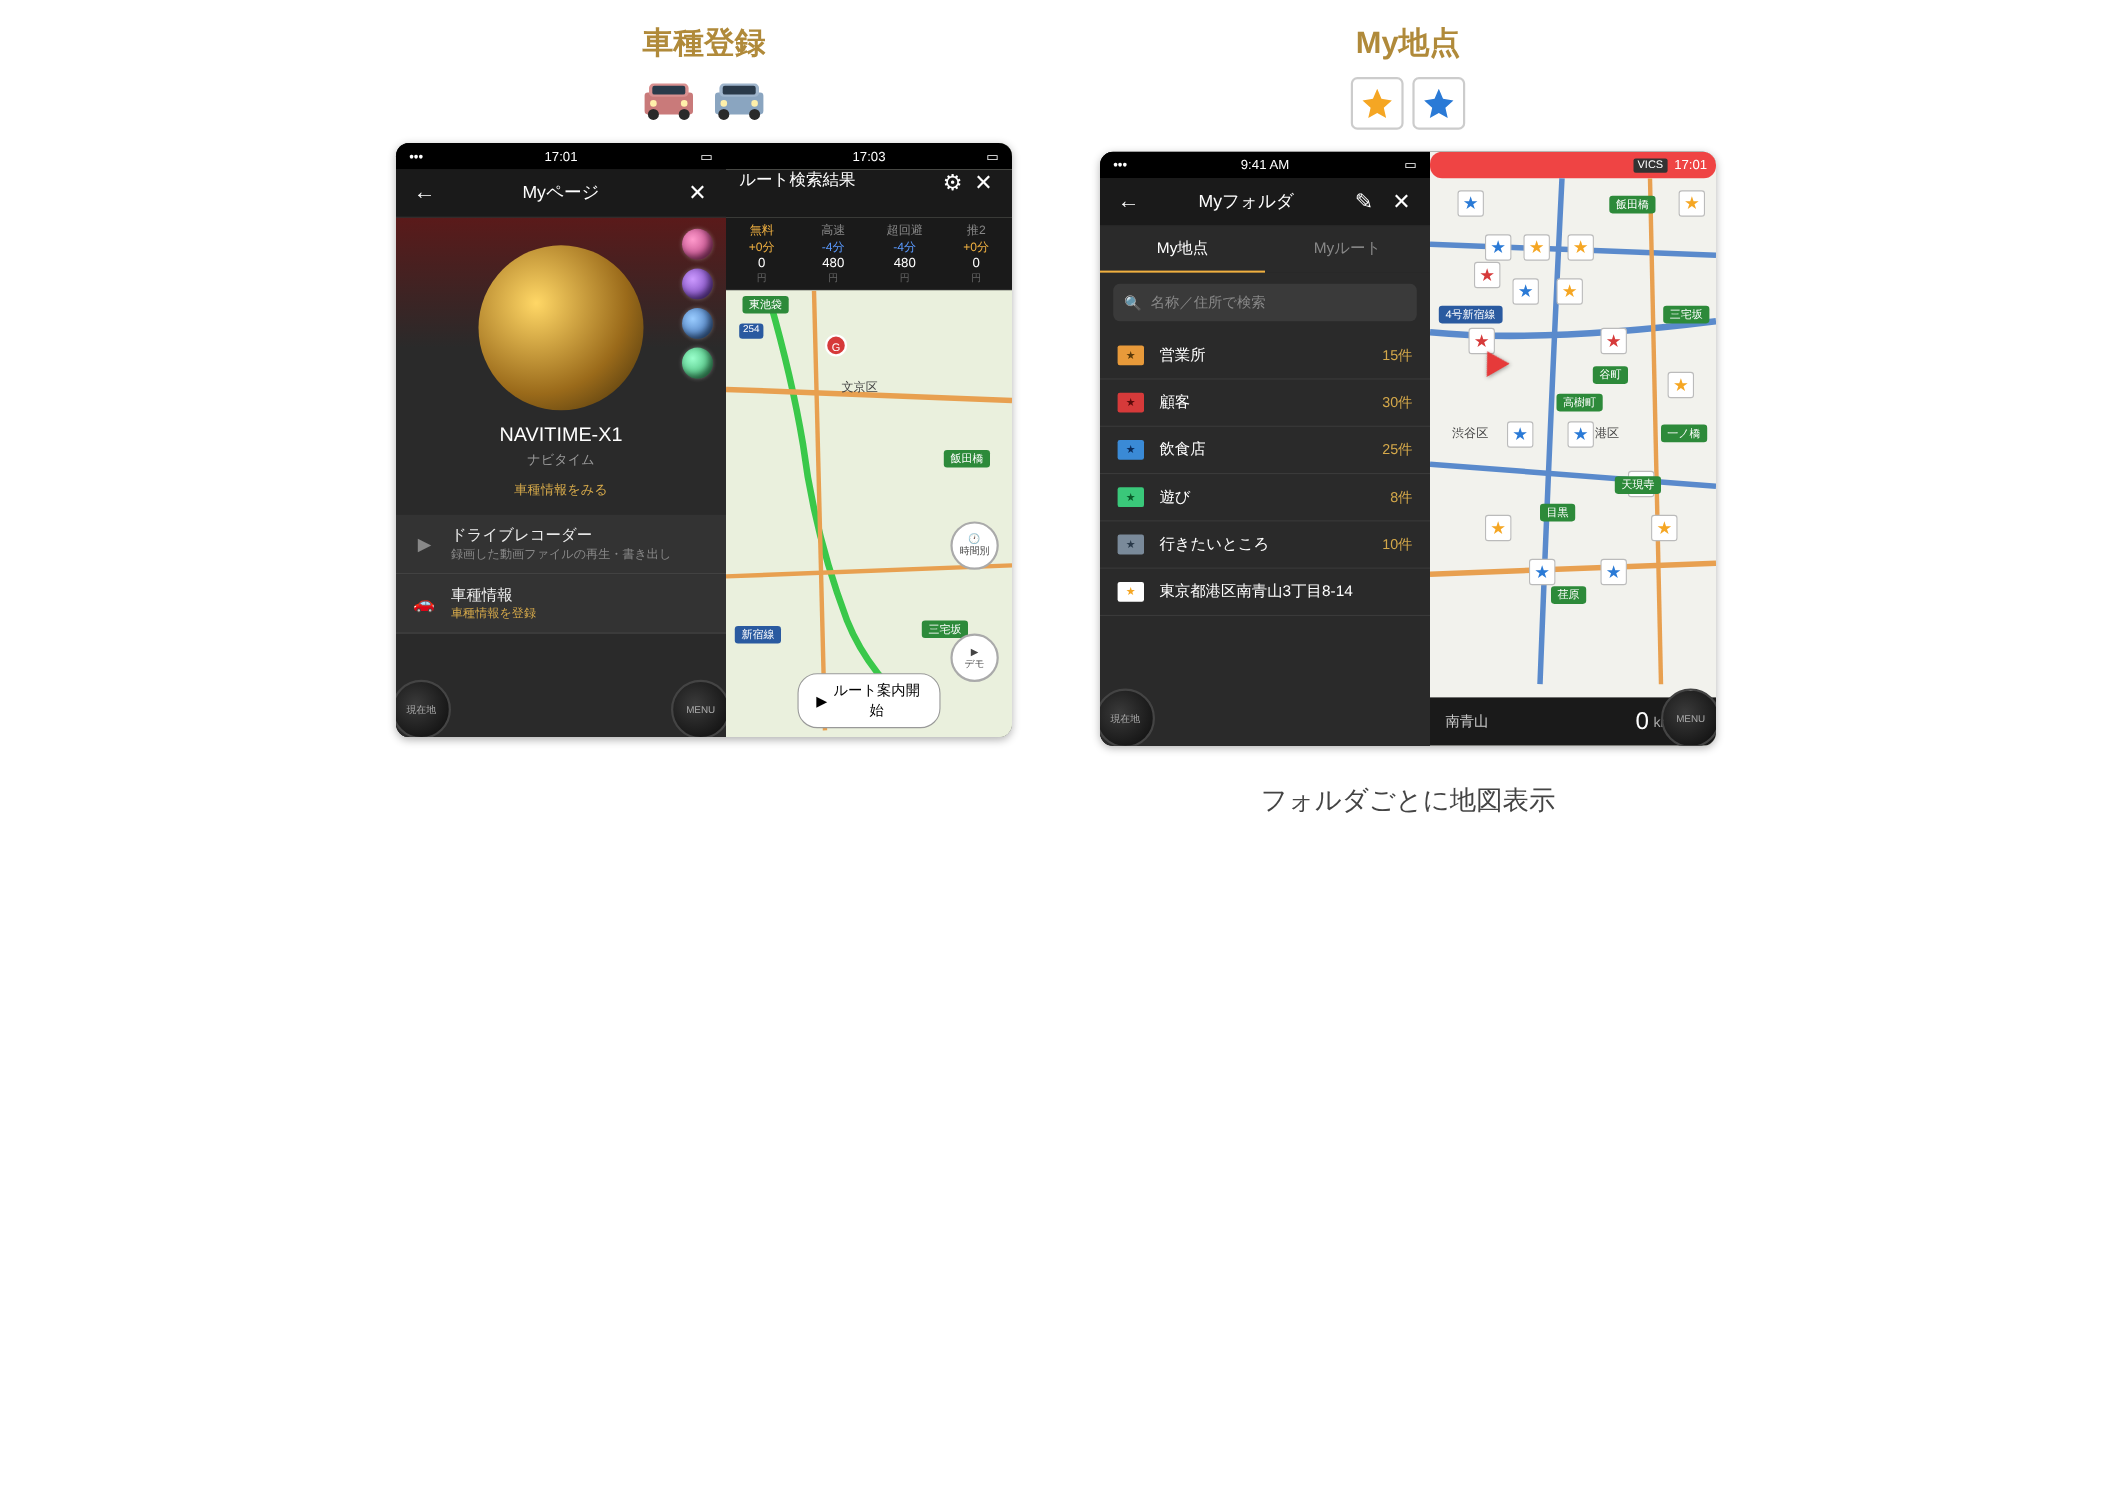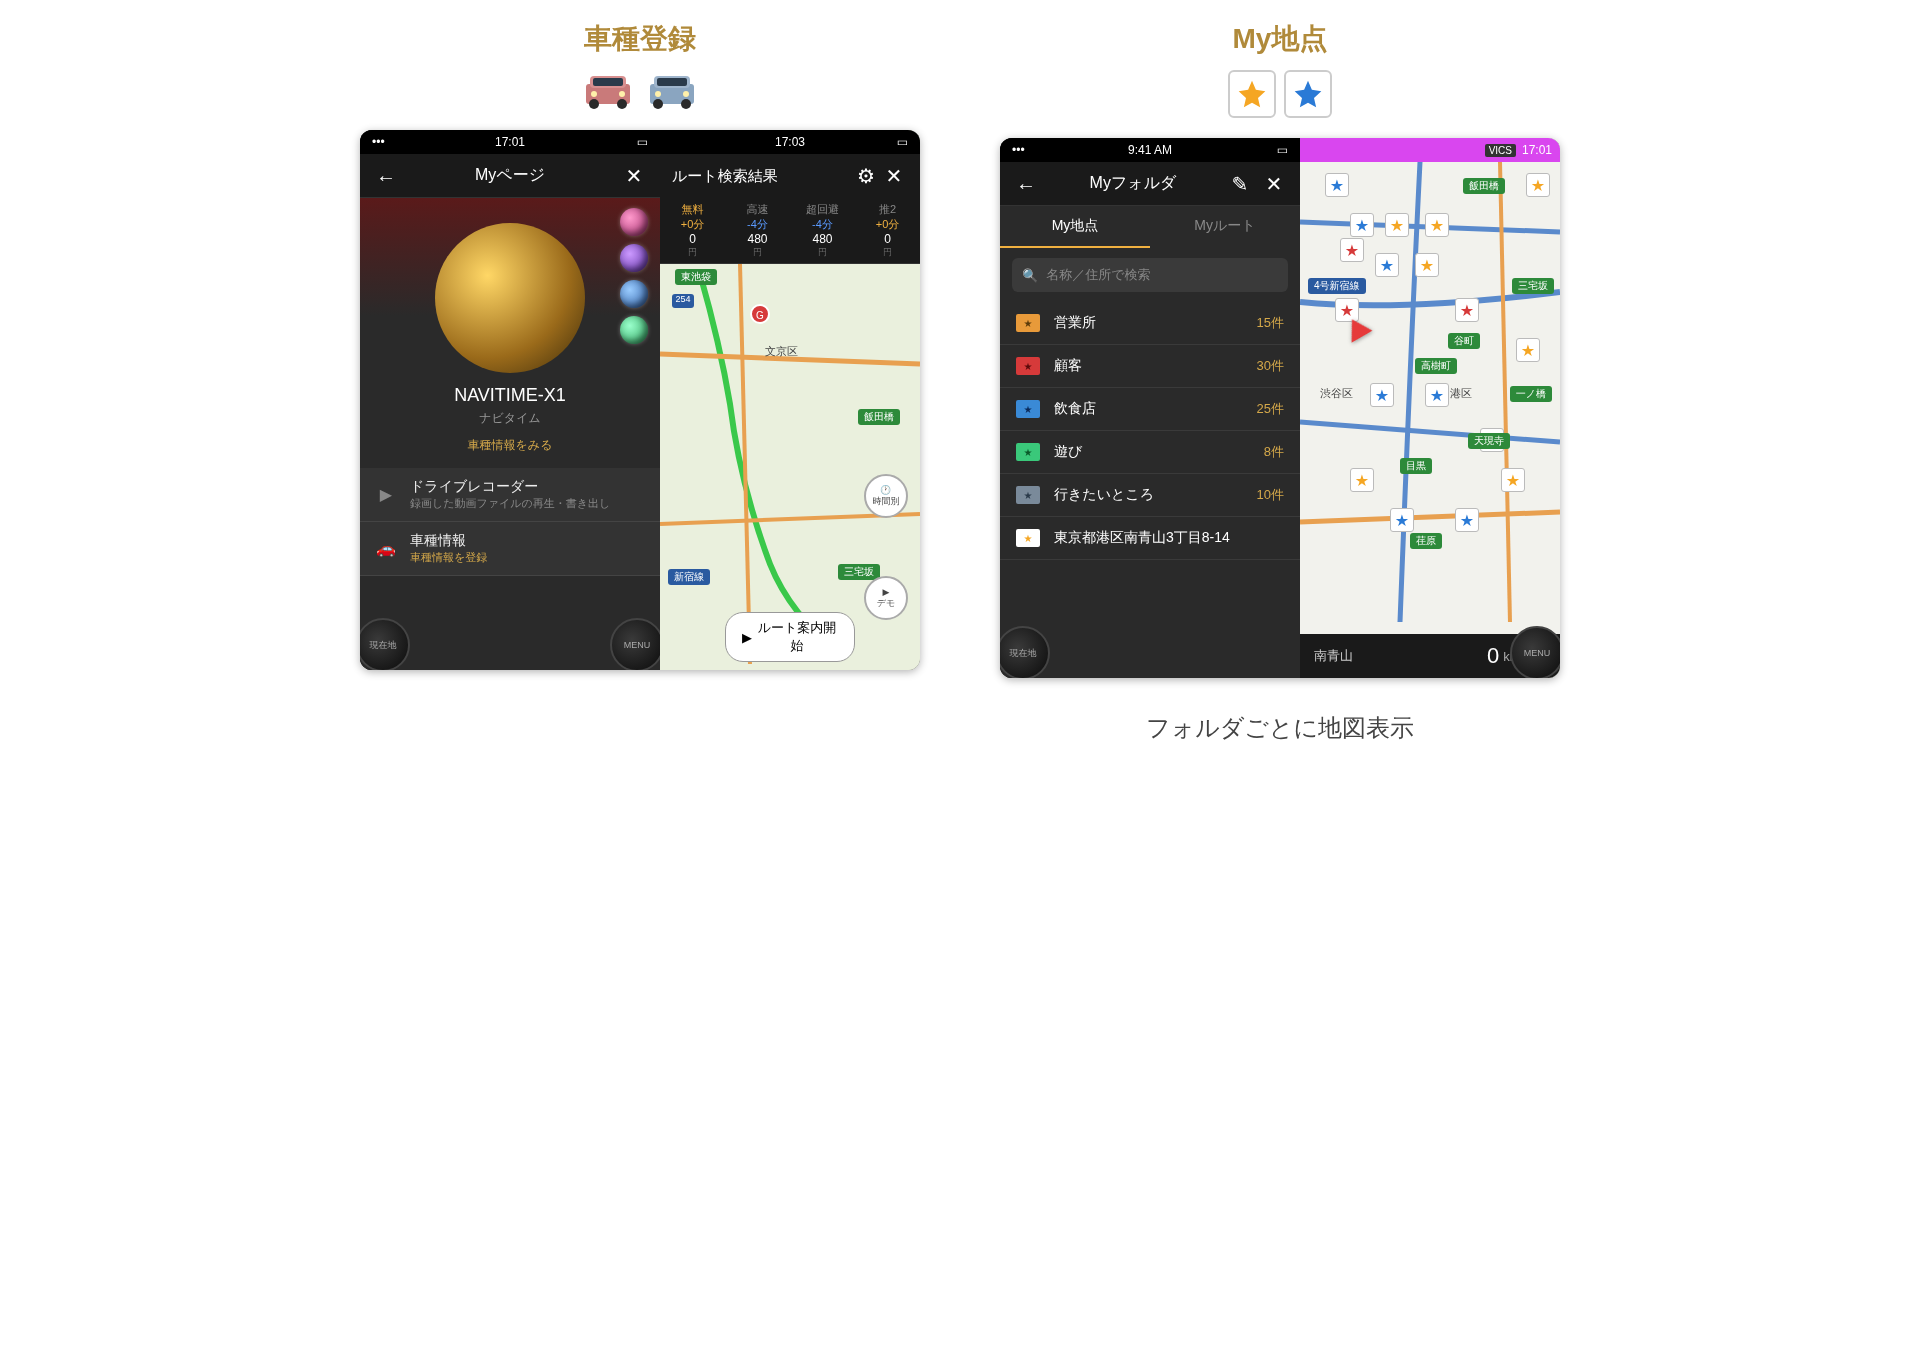--- a/index.html
+++ b/index.html
@@ -27,21 +27,21 @@
 .orb-col { position: absolute; right: 12px; top: 10px; display: flex; flex-direction: column; gap: 8px; }
 .orb { width: 28px; height: 28px; border-radius: 50%; box-shadow: inset -3px -3px 6px rgba(0,0,0,0.5), 0 0 4px rgba(255,255,255,0.3); }
 .list-dark { background: #333; }
 .list-item-dark { padding: 10px 14px; border-bottom: 1px solid #444; display: flex; align-items: center; gap: 12px; cursor: pointer; }
 .li-icon { width: 24px; height: 24px; display: flex; align-items: center; justify-content: center; color: #888; flex-shrink: 0; }
 .li-text { flex: 1; display: flex; flex-direction: column; }
 .li-title { color: #eee; font-size: 14px; }
 .li-sub { color: #888; font-size: 11px; }
 .li-gold { color: #d4a84a; font-size: 11px; }
 .section-header { background: #333; color: #ccc; font-size: 13px; text-align: center; padding: 8px; border-top: 1px solid #444; border-bottom: 1px solid #444; }
-.route-header { background: #1a1a1a; color: #fff; height: 44px; display: flex; align-items: center; padding: 0 12px; font-size: 15px; }
+.route-header { background: #1a1a1a; color: #fff; height: 44px; display: flex; align-items: flex-start; padding: 0 12px; font-size: 15px; }
 .route-header .title { flex: 1; }
 .route-tabs { background: #1a1a1a; display: flex; font-size: 11px; border-bottom: 1px solid #333; }
 .route-tab { flex: 1; text-align: center; padding: 4px 2px; color: #888; }
 .route-tab.active { color: #f0b040; }
 .route-tab-name { font-size: 11px; }
 .route-tab-time { font-size: 11px; }
 .route-tab-cost { font-size: 12px; color: #fff; }
 .route-tab-cur { font-size: 9px; color: #666; }
 .map-area { flex: 1; background: #eaf0dd; position: relative; overflow: hidden; }
 .map-btn-float { position: absolute; background: #fff; border: 2px solid #aaa; border-radius: 50%; width: 44px; height: 44px; display: flex; align-items: center; justify-content: center; flex-direction: column; font-size: 9px; color: #444; }
@@ -52,21 +52,21 @@
 .tab2.active { color: #fff; border-bottom-color: #f0b040; }
 .search-bar { background: #3a3a3a; margin: 10px 12px; border-radius: 6px; height: 34px; display: flex; align-items: center; padding: 0 10px; color: #888; font-size: 13px; gap: 8px; }
 .folder-header { display: flex; align-items: center; justify-content: center; padding: 10px; color: #ccc; font-size: 13px; position: relative; }
 .help-icon { position: absolute; right: 12px; width: 20px; height: 20px; border-radius: 50%; background: #555; color: #ccc; display: flex; align-items: center; justify-content: center; font-size: 12px; }
 .folder-list { }
 .folder-item { display: flex; align-items: center; padding: 12px 16px; border-bottom: 1px solid #3a3a3a; gap: 14px; cursor: pointer; }
 .folder-icon { width: 24px; height: 18px; border-radius: 2px; display: flex; align-items: center; justify-content: center; font-size: 10px; flex-shrink: 0; }
 .folder-name { flex: 1; color: #fff; font-size: 14px; }
 .folder-count { color: #d4a84a; font-size: 13px; }
 .map2 { flex: 1; background: #f2f2ed; position: relative; overflow: hidden; }
-.map2-header { position: absolute; top: 0; left: 0; right: 0; height: 24px; background: #d946ef; color: #fff; font-size: 12px; display: flex; align-items: center; justify-content: flex-end; padding: 0 8px; gap: 6px; }
+.map2-header { position: absolute; top: 0; left: 0; right: 0; height: 24px; background: #ef4444; color: #fff; font-size: 12px; display: flex; align-items: center; justify-content: flex-end; padding: 0 8px; gap: 6px; border-radius: 11px; }
 .vics-badge { background: #333; padding: 1px 4px; border-radius: 2px; font-size: 10px; }
 .map-star { position: absolute; width: 24px; height: 24px; background: #fff; border: 1px solid #bbb; border-radius: 3px; display: flex; align-items: center; justify-content: center; font-size: 16px; }
 .loc-arrow { position: absolute; width: 0; height: 0; border-left: 12px solid transparent; border-right: 12px solid transparent; border-bottom: 20px solid #e63a3a; transform: rotate(-30deg); filter: drop-shadow(0 1px 2px rgba(0,0,0,0.4)); }
 .speed-bar { position: absolute; bottom: 0; left: 0; right: 0; height: 44px; background: #1a1a1a; color: #fff; display: flex; align-items: center; padding: 0 14px; font-size: 14px; }
 .speed-loc { flex: 1; color: #ccc; font-size: 13px; }
 .speed-num { font-size: 22px; font-weight: 300; }
 .speed-unit { font-size: 13px; color: #aaa; margin-left: 4px; }
 .caption { margin-top: 30px; text-align: center; color: #444; font-size: 24px; line-height: 1.7; font-weight: 500; }
 .map-green-label { position: absolute; background: #2d8a3a; color: #fff; font-size: 10px; padding: 1px 6px; border-radius: 3px; }
 </style>

